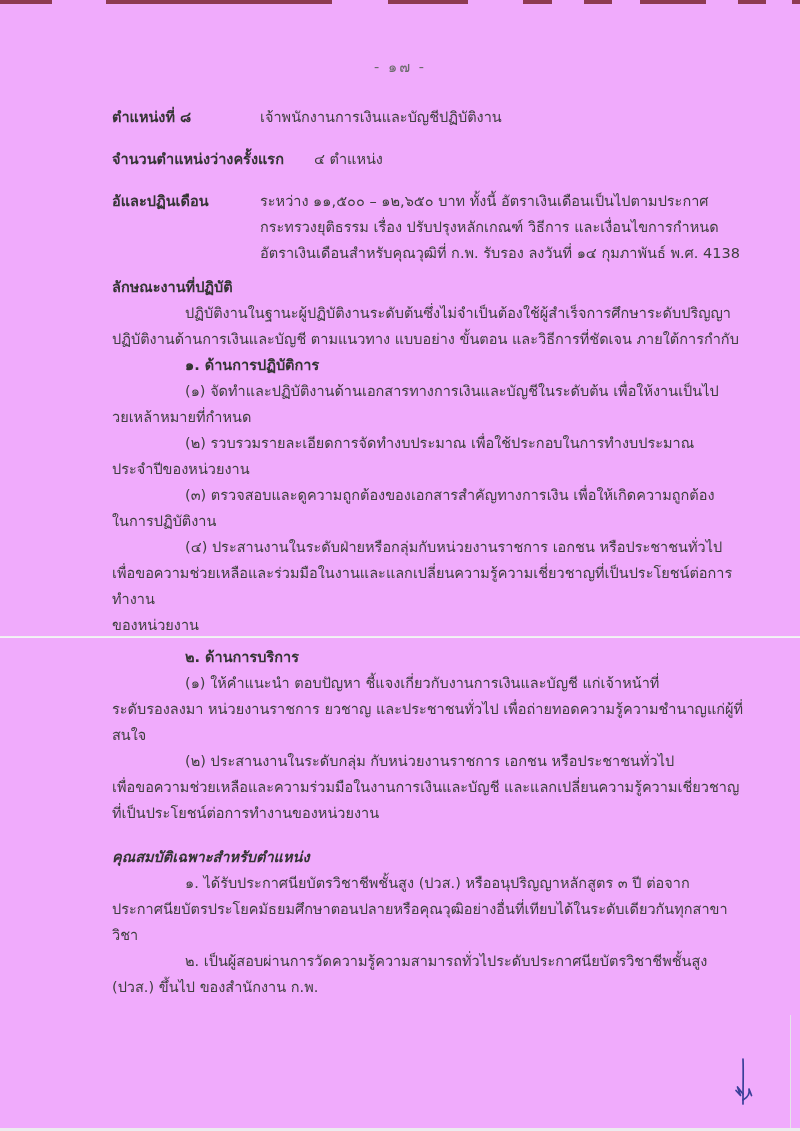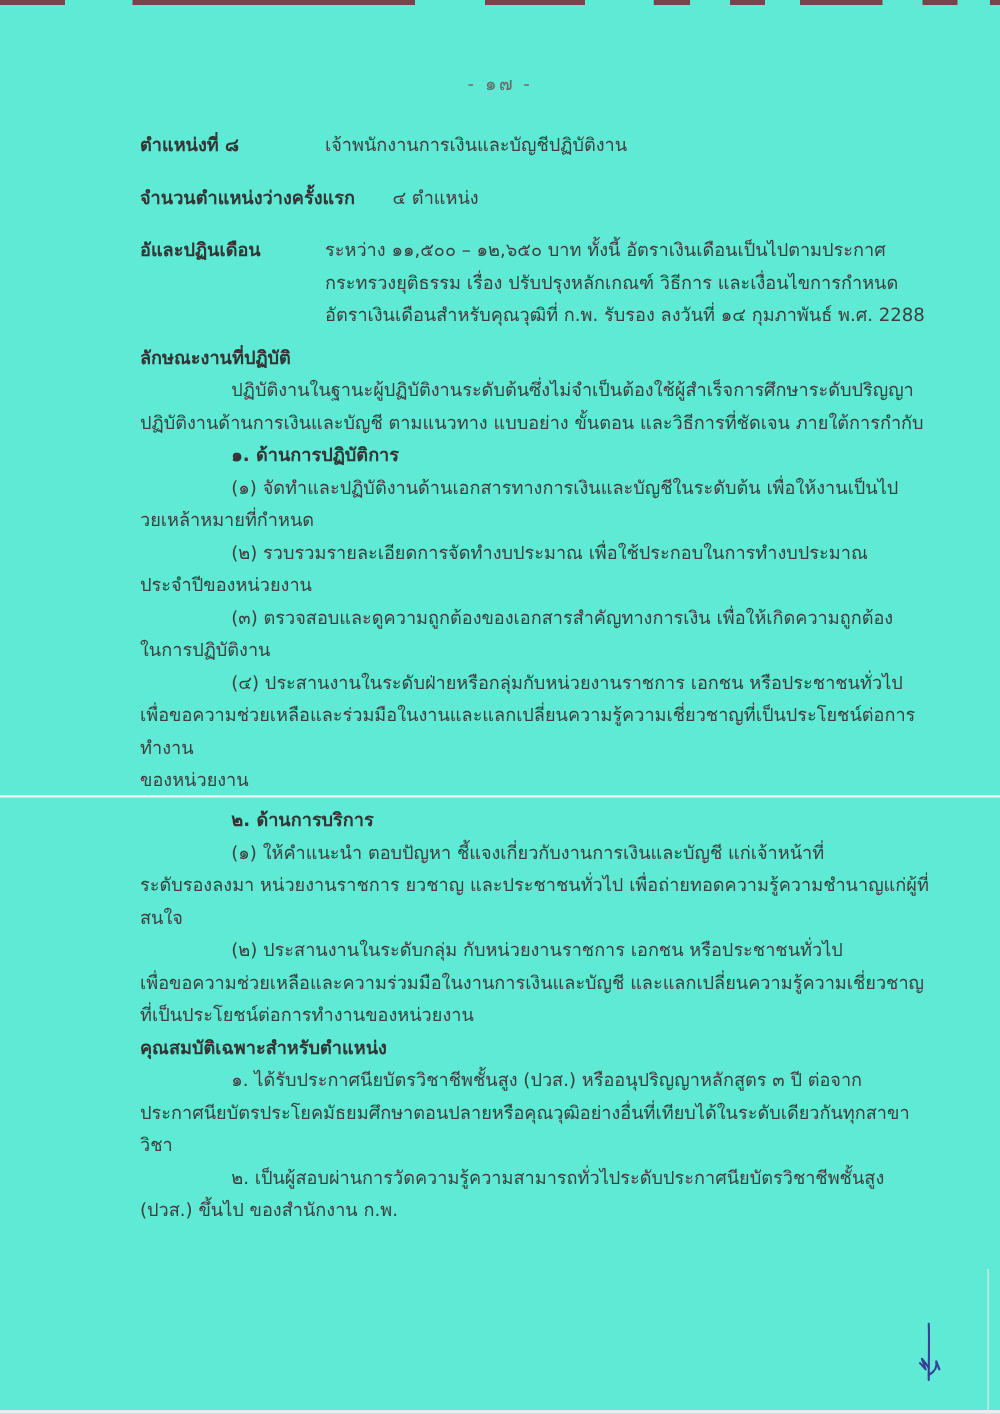--- a/index.html
+++ b/index.html
@@ -1,20 +1,20 @@
 <!DOCTYPE html>
 <html lang="th"><head>
 <meta charset="utf-8">
 <style>
   html,body{margin:0;padding:0;}
   body{background:#ffffff;font-family:"DejaVu Sans","Liberation Sans",sans-serif;}
   .page{
     position:relative;
     width:800px;height:1131px;
-    background:#5eead4;
+    background:#f0abfc;
     color:#3f3f3f;
     overflow:hidden;
     font-size:14.5px;
   }
   
   .edge-dash{position:absolute;top:0;height:4px;background:#7d2633;opacity:.85;}
   .seam{position:absolute;left:0;width:800px;height:2px;top:636px;
         background:linear-gradient(to bottom,#ececef,#f7f7f8);}
   .bottom-edge{position:absolute;left:0;right:0;bottom:0;height:3px;background:#ececef;}
   .right-edge{position:absolute;top:1015px;bottom:0;left:790px;width:1px;background:#e4e4e7;}
@@ -25,21 +25,21 @@
   }
   .content{position:absolute;left:112px;top:104px;width:632px;}
   .line{line-height:26px;min-height:26px;}
   .b{font-weight:bold;color:#343434;}
   .kv{display:flex;}
   .kv .lbl{flex:none;width:148px;}
   .kv.loose{gap:30px;}
   .kv.loose .lbl{width:auto;}
   .mt16{margin-top:16px;}
   .mt20{margin-top:8px;}
-  .mt18{}
+  .mt18{margin-top:18px;font-style:italic;}
   .mt6{margin-top:6px;}
   .ind{padding-left:73px;}
   .sig{position:absolute;left:726px;top:1056px;width:40px;height:60px;}
 </style>
 </head>
 <body>
 
 <div class="page">
 
   <div>
@@ -65,21 +65,21 @@
     <div class="kv loose line mt16">
       <span class="lbl b">จำนวนตำแหน่งว่างครั้งแรก</span>
       <span>๔ ตำแหน่ง</span>
     </div>
 
     <div class="kv mt16">
       <span class="lbl b line">อัและปฏินเดือน</span>
       <span>
         <span class="line" style="display:block">ระหว่าง ๑๑,๕๐๐ – ๑๒,๖๕๐ บาท ทั้งนี้ อัตราเงินเดือนเป็นไปตามประกาศ</span>
         <span class="line" style="display:block">กระทรวงยุติธรรม เรื่อง ปรับปรุงหลักเกณฑ์ วิธีการ และเงื่อนไขการกำหนด</span>
-        <span class="line" style="display:block">อัตราเงินเดือนสำหรับคุณวุฒิที่ ก.พ. รับรอง ลงวันที่ ๑๔ กุมภาพันธ์ พ.ศ. 2288</span>
+        <span class="line" style="display:block">อัตราเงินเดือนสำหรับคุณวุฒิที่ ก.พ. รับรอง ลงวันที่ ๑๔ กุมภาพันธ์ พ.ศ. 4138</span>
       </span>
     </div>
 
     <div class="line b mt20">ลักษณะงานที่ปฏิบัติ</div>
     <div class="line ind">ปฏิบัติงานในฐานะผู้ปฏิบัติงานระดับต้นซึ่งไม่จำเป็นต้องใช้ผู้สำเร็จการศึกษาระดับปริญญา</div>
     <div class="line">ปฏิบัติงานด้านการเงินและบัญชี ตามแนวทาง แบบอย่าง ขั้นตอน และวิธีการที่ชัดเจน ภายใต้การกำกับ</div>
 
     <div class="line b ind">๑. ด้านการปฏิบัติการ</div>
     <div>
       <div class="line ind">(๑)  จัดทำและปฏิบัติงานด้านเอกสารทางการเงินและบัญชีในระดับต้น เพื่อให้งานเป็นไป</div>

